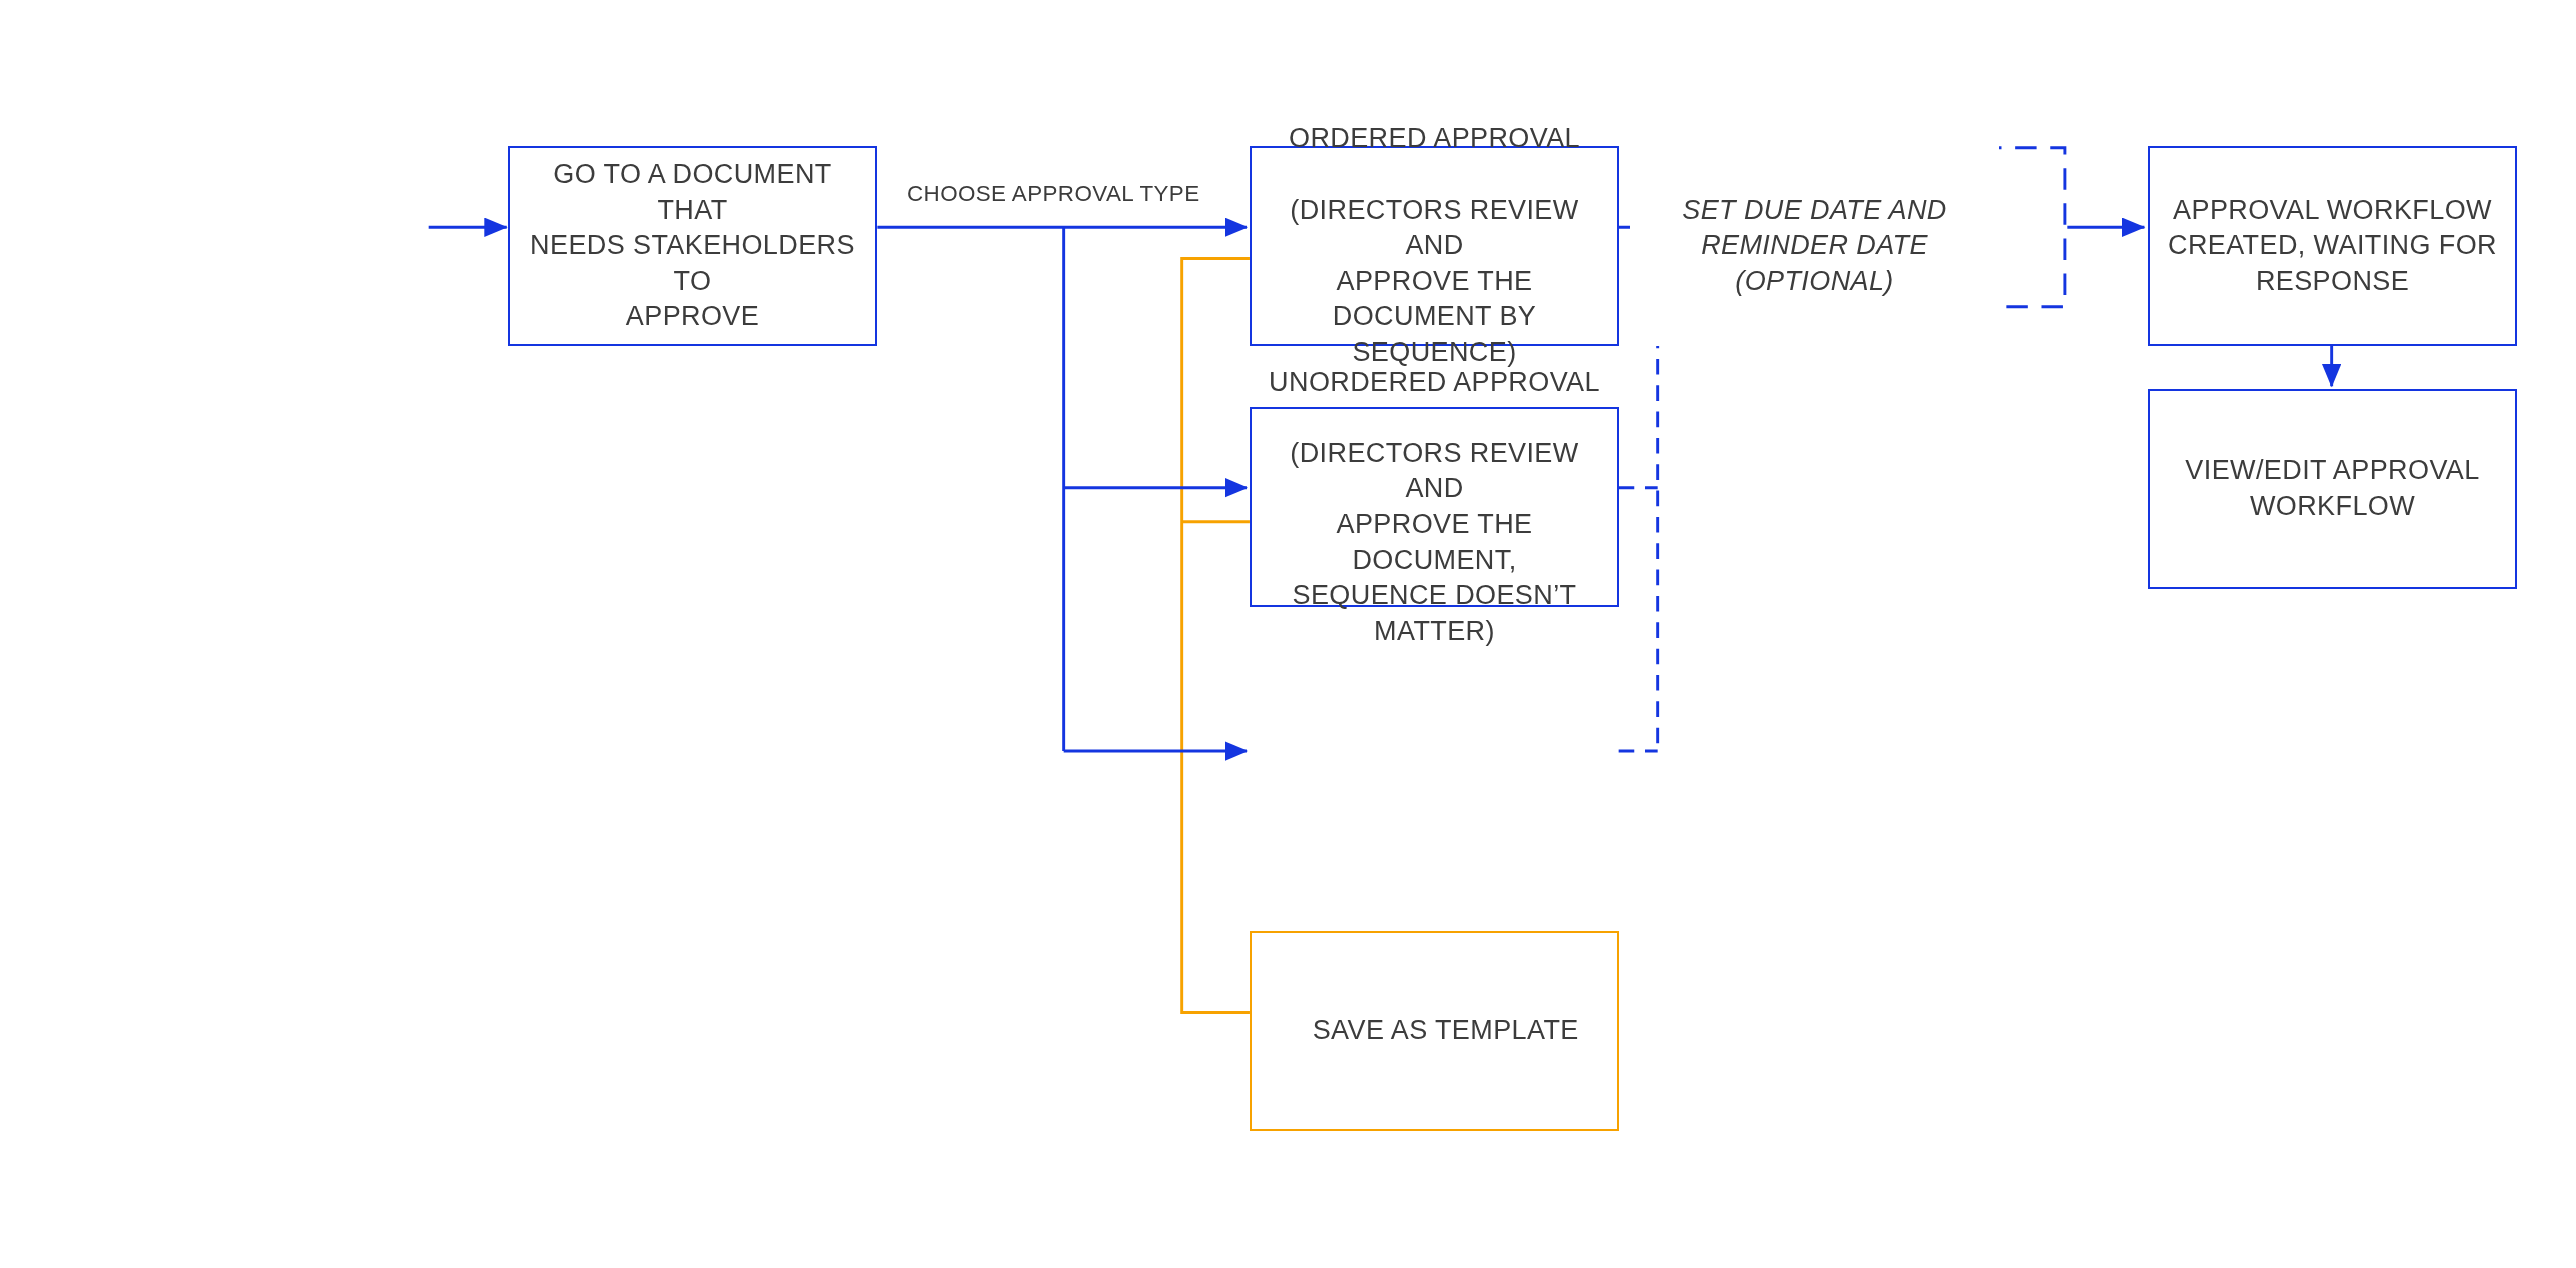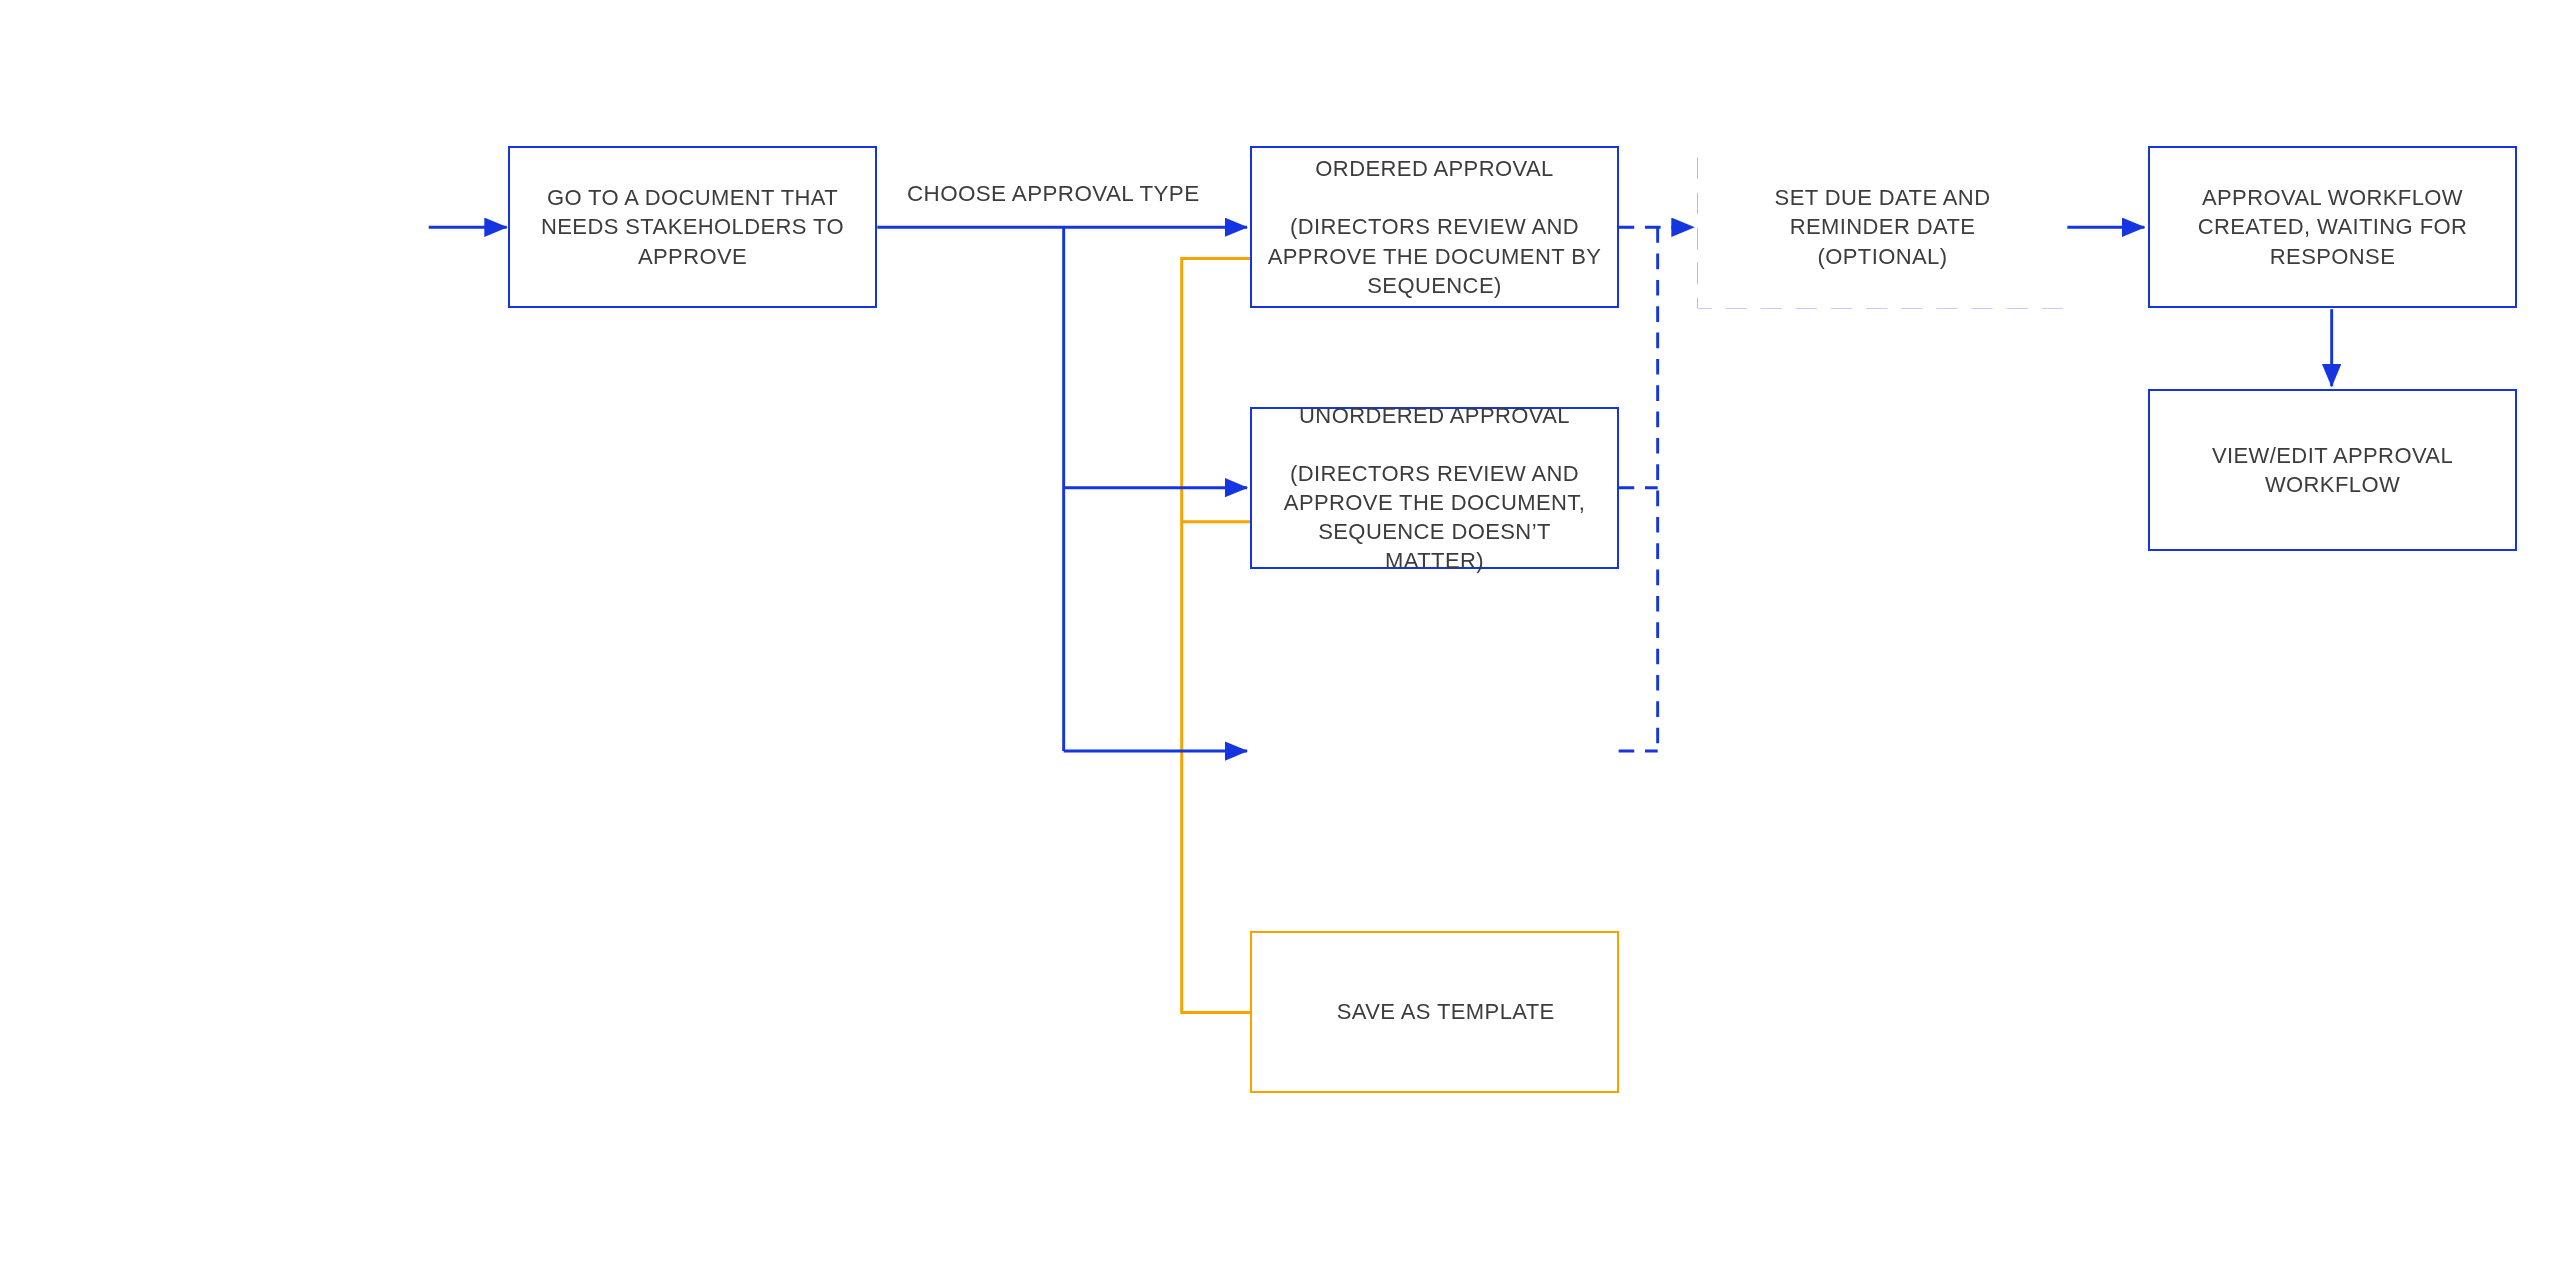--- a/index.html
+++ b/index.html
@@ -19,29 +19,29 @@
     overflow: hidden;
   }
   #connectors {
     position: absolute;
     left: 0; top: 0;
     width: 2576px; height: 1268px;
   }
   .node {
     position: absolute;
     width: 369px;
-    height: 162px;
+    height: 200px;
     border: 2.9px solid var(--primary);
     background: var(--bg);
     display: flex;
     align-items: center;
     justify-content: center;
     text-align: center;
     white-space: pre-line;
-    font-size: 22px;
+    font-size: 27px;
     line-height: 1.32;
     letter-spacing: 0.4px;
     color: var(--text);
     padding: 0 15.6px;
   }
   .node.accent { border-color: var(--accent); }
   .node.dashed { border: none; } 
   .edge-label {
     position: absolute;
     left: 907px;
@@ -51,21 +51,21 @@
     letter-spacing: 0.4px;
     color: var(--text);
   }
   
   #node-open      { left: 60px;   top: 146px; }
   #node-goto      { left: 508px;  top: 146px; }
   #node-ordered   { left: 1250px; top: 146px; }
   #node-unordered { left: 1250px; top: 407px; }
   #node-select    { left: 1250px; top: 670px; }
   #node-save      { left: 1250px; top: 931px; padding-left: 38px; }
-  #node-duedate   { left: 1698px; top: 146px; }
+  #node-duedate   { left: 1630px; top: 146px; font-style: italic; }
   #node-created   { left: 2148px; top: 146px; }
   #node-viewedit  { left: 2148px; top: 389px; }
 </style>
 </head>
 <body>
 
 <div id="canvas">
 
   <svg id="connectors" viewBox="0 0 2640 1300" xmlns="http://www.w3.org/2000/svg">
     <defs>

